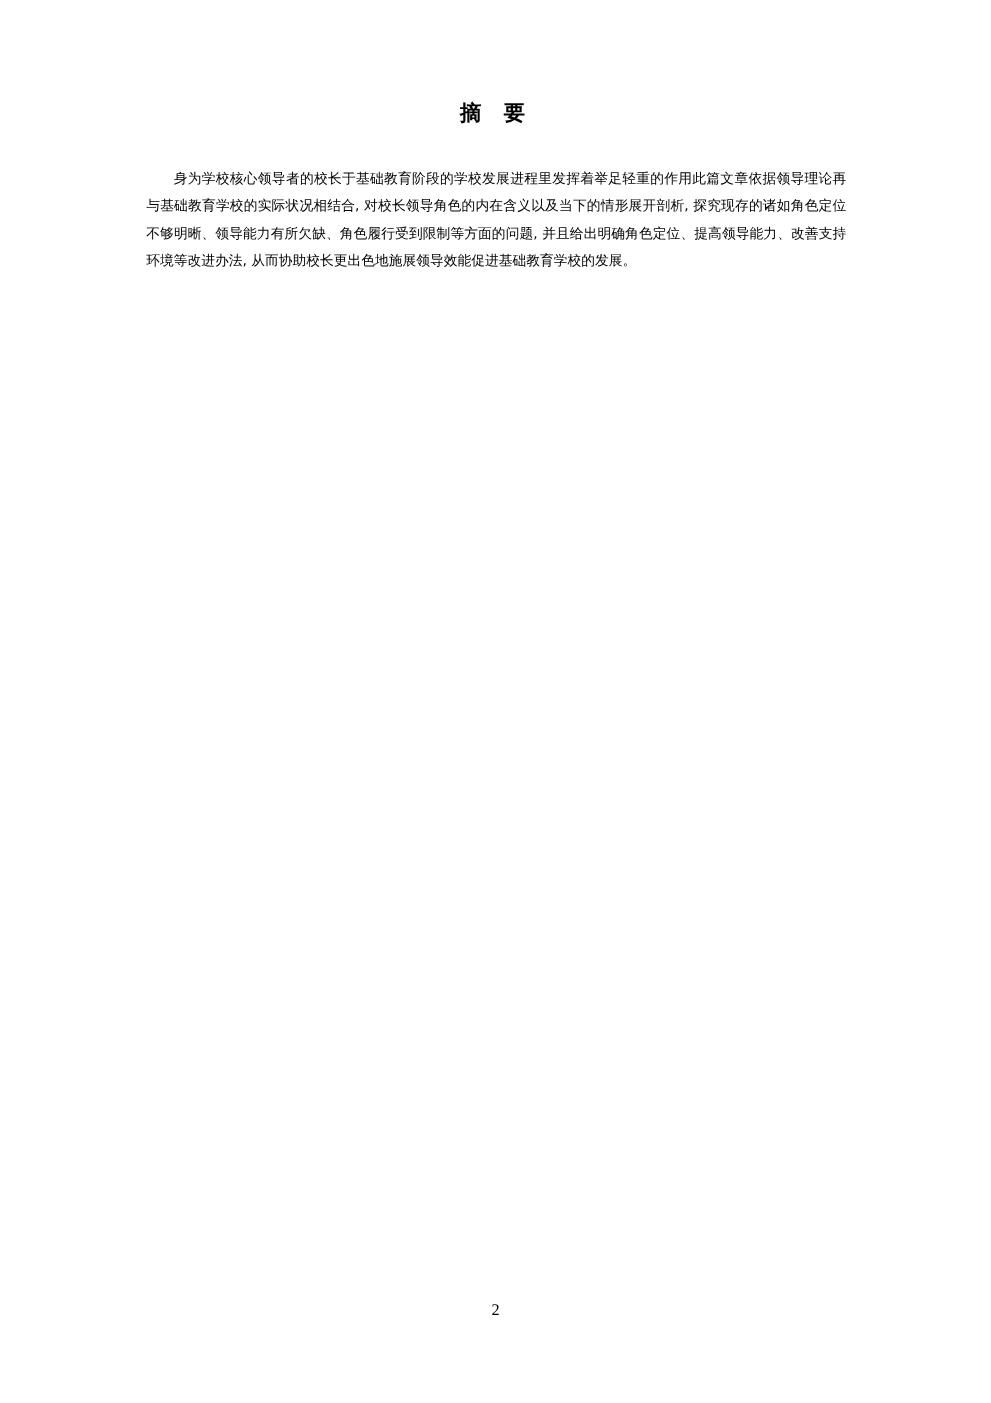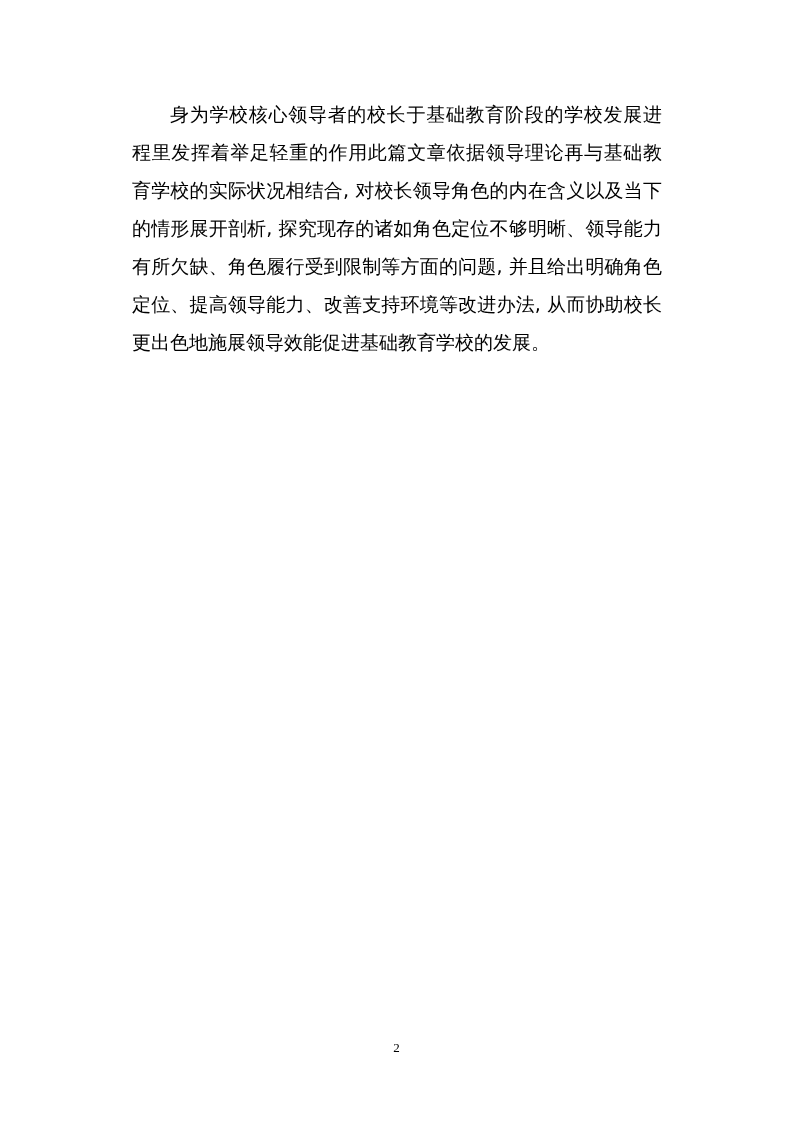--- a/index.html
+++ b/index.html
@@ -33,26 +33,26 @@
     text-align: center;
     font-family: "DejaVu Sans", "Liberation Sans", sans-serif;
     font-weight: bold;
     font-size: 17px;
     letter-spacing: 6px;
     margin: 0 0 28px 0;
     line-height: 1.4;
   }
   .abstract-body {
     font-family: "DejaVu Sans", "Liberation Sans", sans-serif;
-    font-size: 19px;
+    font-size: 11px;
     line-height: 2.0;
     text-align: justify;
     text-justify: inter-ideograph;
     text-indent: 2em;
-    margin: 15px;
+    margin: 0;
   }
   .keywords {
     font-family: "DejaVu Sans", "Liberation Sans", sans-serif;
     font-size: 14.5px;
     line-height: 2.0;
     margin: 2px 0 0 0;
     text-align: left;
   }
   .keywords-label {
     font-weight: bold;
@@ -68,20 +68,21 @@
     color: #000000;
   }
 </style>
 </head>
 <body>
 
 <div class="page">
 
   <div class="content">
 
+    <h1 class="doc-title">摘 要</h1>
 
     <p class="abstract-body">身为学校核心领导者的校长于基础教育阶段的学校发展进程里发挥着举足轻重的作用此篇文章依据领导理论再与基础教育学校的实际状况相结合, 对校长领导角色的内在含义以及当下的情形展开剖析, 探究现存的诸如角色定位不够明晰、领导能力有所欠缺、角色履行受到限制等方面的问题, 并且给出明确角色定位、提高领导能力、改善支持环境等改进办法, 从而协助校长更出色地施展领导效能促进基础教育学校的发展。</p>
 
 
   </div>
 
   <div class="page-number">2</div>
 
 </div>
 

